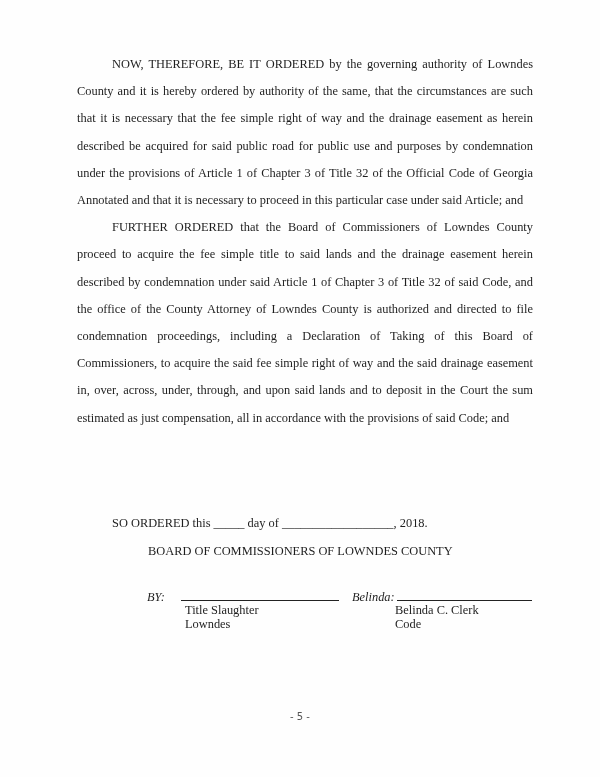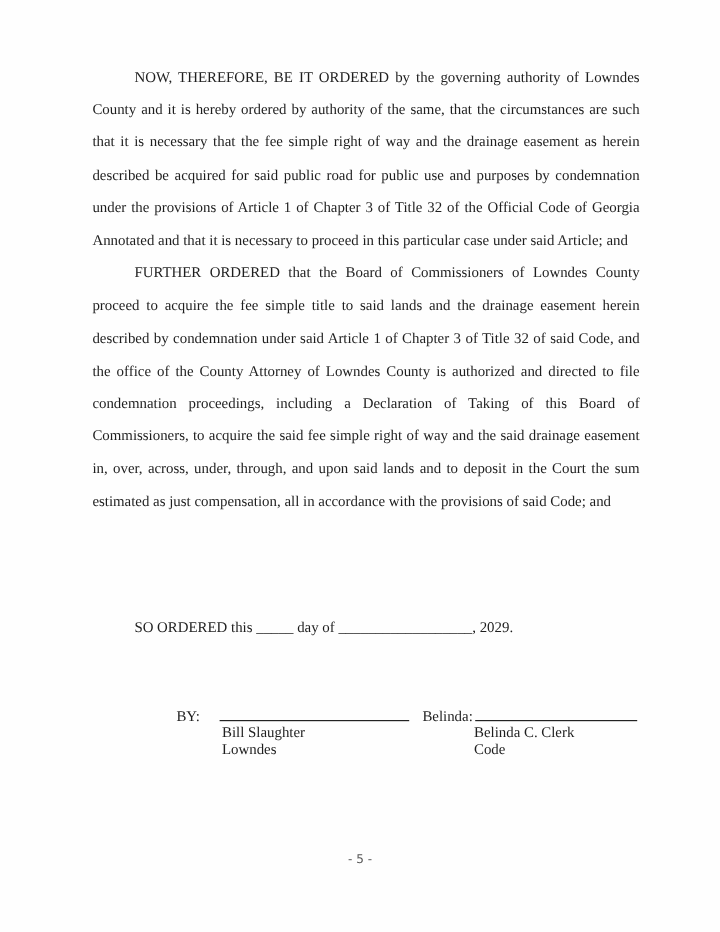--- a/index.html
+++ b/index.html
@@ -50,20 +50,21 @@
       left: 148px;
       top: 543px;
       font-size: 12.4px;
       line-height: 16px;
       white-space: nowrap;
     }
     .sig-block {
       position: absolute;
       font-size: 12.4px;
       line-height: 14px;
+      font-style: italic;
     }
     .sig-by { left: 147px; top: 589px; }
     .sig-attest { left: 352px; top: 589px; }
     .sig-label {
       display: inline-block;
     }
     .sig-line {
       display: inline-block;
       border-bottom: 1px solid #222;
       height: 11px;
@@ -91,27 +92,28 @@
 </head>
 <body>
 
 <div class="page">
 
   <div class="body-text">
     <p class="para last-left">NOW, THEREFORE, BE IT ORDERED by the governing authority of Lowndes County and it is hereby ordered by authority of the same, that the circumstances are such that it is necessary that the fee simple right of way and the drainage easement as herein described be acquired for said public road for public use and purposes by condemnation under the provisions of Article 1 of Chapter 3 of Title 32 of the Official Code of Georgia Annotated and that it is necessary to proceed in this particular case under said Article; and</p>
     <p class="para last-left">FURTHER ORDERED that the Board of Commissioners of Lowndes County proceed to acquire the fee simple title to said lands and the drainage easement herein described by condemnation under said Article 1 of Chapter 3 of Title 32 of said Code, and the office of the County Attorney of Lowndes County is authorized and directed to file condemnation proceedings, including a Declaration of Taking of this Board of Commissioners, to acquire the said fee simple right of way and the said drainage easement in, over, across, under, through, and upon said lands and to deposit in the Court the sum estimated as just compensation, all in accordance with the provisions of said Code; and</p>
   </div>
 
-  <div class="so-ordered">SO ORDERED this _____ day of __________________, 2029.</div>
+  <div class="so-ordered">SO ORDERED this _____ day of __________________, 2018.</div>
 
+  <div class="board-title">BOARD OF COMMISSIONERS OF LOWNDES COUNTY</div>
 
   <div class="sig-block sig-by">
     <span class="sig-label">BY:</span><span class="sig-line"></span>
   </div>
-  <div class="sig-name" style="left:185px; top:603px;">Bill Slaughter</div>
+  <div class="sig-name" style="left:185px; top:603px;">Title Slaughter</div>
   <div class="sig-name" style="left:185px; top:617px;">Lowndes</div>
 
   <div class="sig-block sig-attest">
     <span class="sig-label">Belinda:</span><span class="sig-line"></span>
   </div>
   <div class="sig-name" style="left:395px; top:603px;">Belinda C. Clerk</div>
   <div class="sig-name" style="left:395px; top:617px;">Code</div>
 
   <div class="page-number">- 5 -</div>
 </div>

